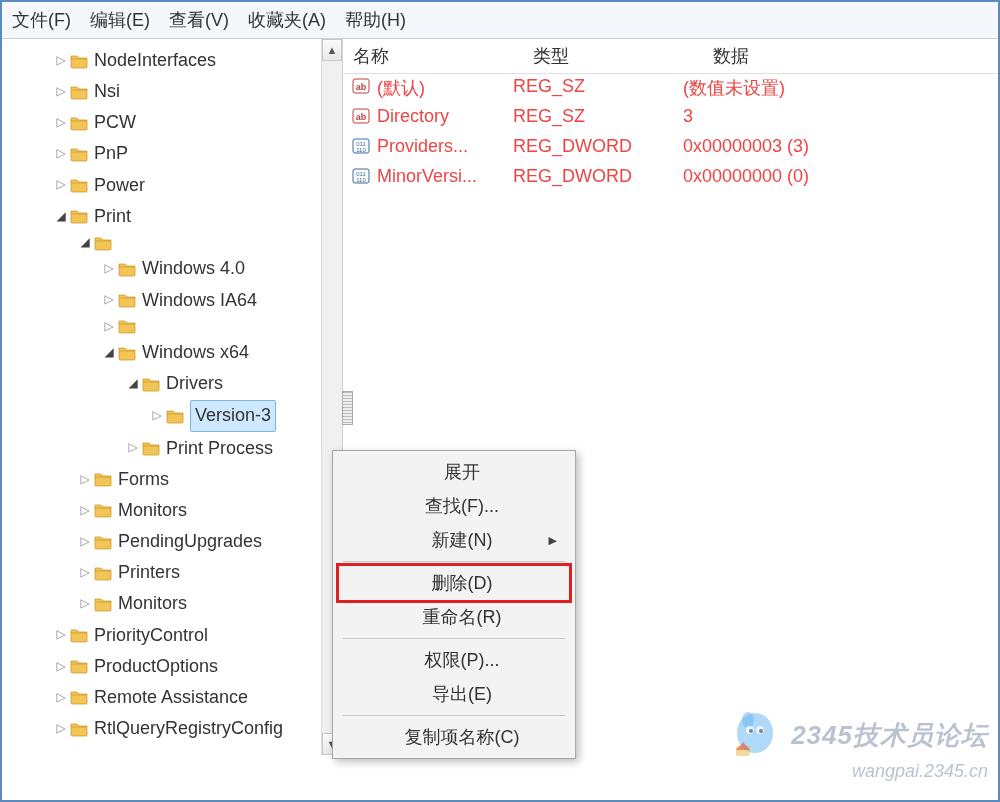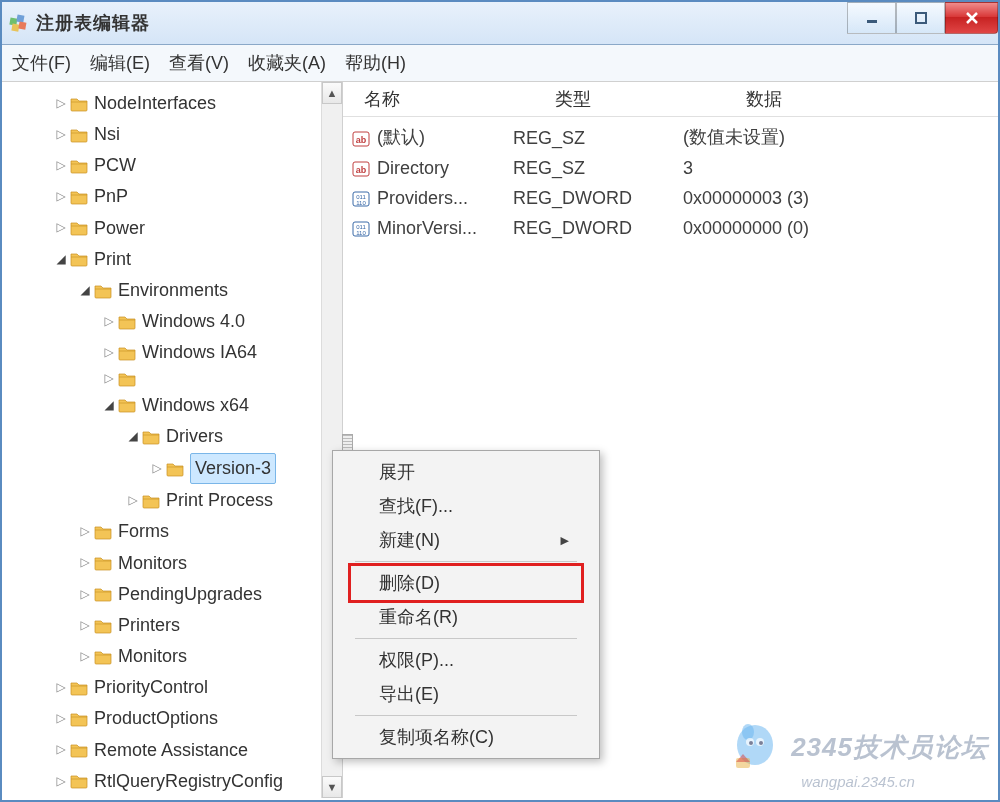--- a/index.html
+++ b/index.html
@@ -147,53 +147,54 @@
   }
   .list-header {
     display: flex;
     height: 34px;
     align-items: center;
     border-bottom: 1px solid #e0e0e0;
     background: #fff;
     font-size: 18px;
     color: #333;
   }
-  .list-header .col { padding-left: 10px; margin-left: 11px; }
+  .list-header .col { padding-left: 10px; }
   .col.name { width: 170px; }
   .col.type { width: 170px; }
   .col.data { flex: 1; }
   .list-rows { padding-top: 2px; }
   .list-row {
     display: flex;
-    align-items: flex-end;
+    align-items: flex-start;
     height: 30px;
     font-size: 18px;
-    color: #404040;
+    color: #ef4444;
   }
   .val-icon {
     width: 20px;
     height: 20px;
     margin: 0 6px 0 8px;
     flex-shrink: 0;
   }
   .val-name { width: 136px; white-space: nowrap; overflow: hidden; text-overflow: ellipsis; }
   .val-type { width: 170px; }
   .val-data { flex: 1; }
   
   .context-menu {
     position: absolute;
     left: 330px;
     top: 448px;
     width: 230px;
     background: #f3f3f3;
     border: 1px solid #a7a7a7;
     box-shadow: 3px 3px 8px rgba(0,0,0,.25);
-    padding: 4px 18px;
+    padding: 4px 6px;
     font-size: 18px;
     z-index: 10;
+    text-align: center;
   }
   .cm-item {
     padding: 5px 12px 5px 28px;
     position: relative;
     cursor: default;
   }
   .cm-item .sub {
     position: absolute;
     right: 12px;
     top: 50%;
@@ -215,78 +216,50 @@
     left: 340px;
     top: 352px;
     width: 9px;
     height: 32px;
     background: repeating-linear-gradient(#bbb, #bbb 1px, #eee 1px, #eee 3px);
     border: 1px solid #aaa;
   }
   .watermark {
     position: absolute;
     right: 10px;
-    bottom: 10px;
-    text-align: center;
+    bottom: 18px;
+    text-align: right;
     pointer-events: none;
   }
   .wm-mascot {
     display: inline-block;
     vertical-align: middle;
     margin-right: 4px;
   }
   .wm-text {
     display: inline-block;
     font-weight: 700;
     font-style: italic;
     color: rgba(100,120,150,.45);
     font-size: 26px;
     vertical-align: middle;
     letter-spacing: 1px;
   }
   .wm-url {
-    font-size: 15px;
+    font-size: 18px;
     color: rgba(100,120,150,.45);
     font-style: italic;
     margin-top: -2px;
   }
 </style>
 </head>
 <body>
 
 <div class="window">
 
-  <div class="titlebar">
-    <span class="window-icon">
-      <svg width="22" height="22" viewBox="0 0 22 22">
-        <rect x="2" y="6" width="7" height="7" fill="#6fbf6f" transform="rotate(10 5 9)"></rect>
-        <rect x="9" y="3" width="7" height="7" fill="#6fa0d8" transform="rotate(10 12 6)"></rect>
-        <rect x="4" y="12" width="7" height="7" fill="#e8c35a" transform="rotate(10 7 15)"></rect>
-        <rect x="11" y="10" width="7" height="7" fill="#e87a5a" transform="rotate(10 14 13)"></rect>
-      </svg>
-    </span>
-    <span class="window-title">注册表编辑器</span>
-    <div class="caption-buttons">
-      <div class="cap-btn">
-        <svg width="14" height="14">
-            <rect x="2" y="9" width="10" height="3" fill="#3b5a7a"></rect>
-          </svg>
-      </div>
-      <div class="cap-btn">
-        <svg width="14" height="14">
-            <rect x="2" y="2" width="10" height="10" fill="none" stroke="#3b5a7a" stroke-width="2"></rect>
-          </svg>
-      </div>
-      <div class="cap-btn close">
-        <svg width="14" height="14">
-            <path d="M2 2 L12 12 M12 2 L2 12" stroke="#fff" stroke-width="2.5"></path>
-          </svg>
-      </div>
-    </div>
-  </div>
 
   <div class="menubar">
     <span>文件(F)</span>
     <span>编辑(E)</span>
     <span>查看(V)</span>
     <span>收藏夹(A)</span>
     <span>帮助(H)</span>
   </div>
 
   <div class="content">
@@ -354,21 +327,20 @@
             <span>Print</span>
           </div>
           <div class="tree-row" style="padding-left: 72px;">
             <span class="expander open">◢</span>
             <span class="folder-icon">
               <svg class="folder-svg" width="18" height="16" viewBox="0 0 18 16">
                 <path d="M1 3 h6 l2 2 h8 v9 a1 1 0 0 1 -1 1 h-14 a1 1 0 0 1 -1 -1 z" fill="#f3c456" stroke="#c89020" stroke-width=".7"></path>
                 <path d="M1 6 h16" stroke="#c89020" stroke-width=".6"></path>
               </svg>
             </span>
-            <span>Environments</span>
           </div>
           <div class="tree-row" style="padding-left: 96px;">
             <span class="expander">▷</span>
             <span class="folder-icon">
               <svg class="folder-svg" width="18" height="16" viewBox="0 0 18 16">
                 <path d="M1 3 h6 l2 2 h8 v9 a1 1 0 0 1 -1 1 h-14 a1 1 0 0 1 -1 -1 z" fill="#f3c456" stroke="#c89020" stroke-width=".7"></path>
                 <path d="M1 6 h16" stroke="#c89020" stroke-width=".6"></path>
               </svg>
             </span>
             <span>Windows 4.0</span>

